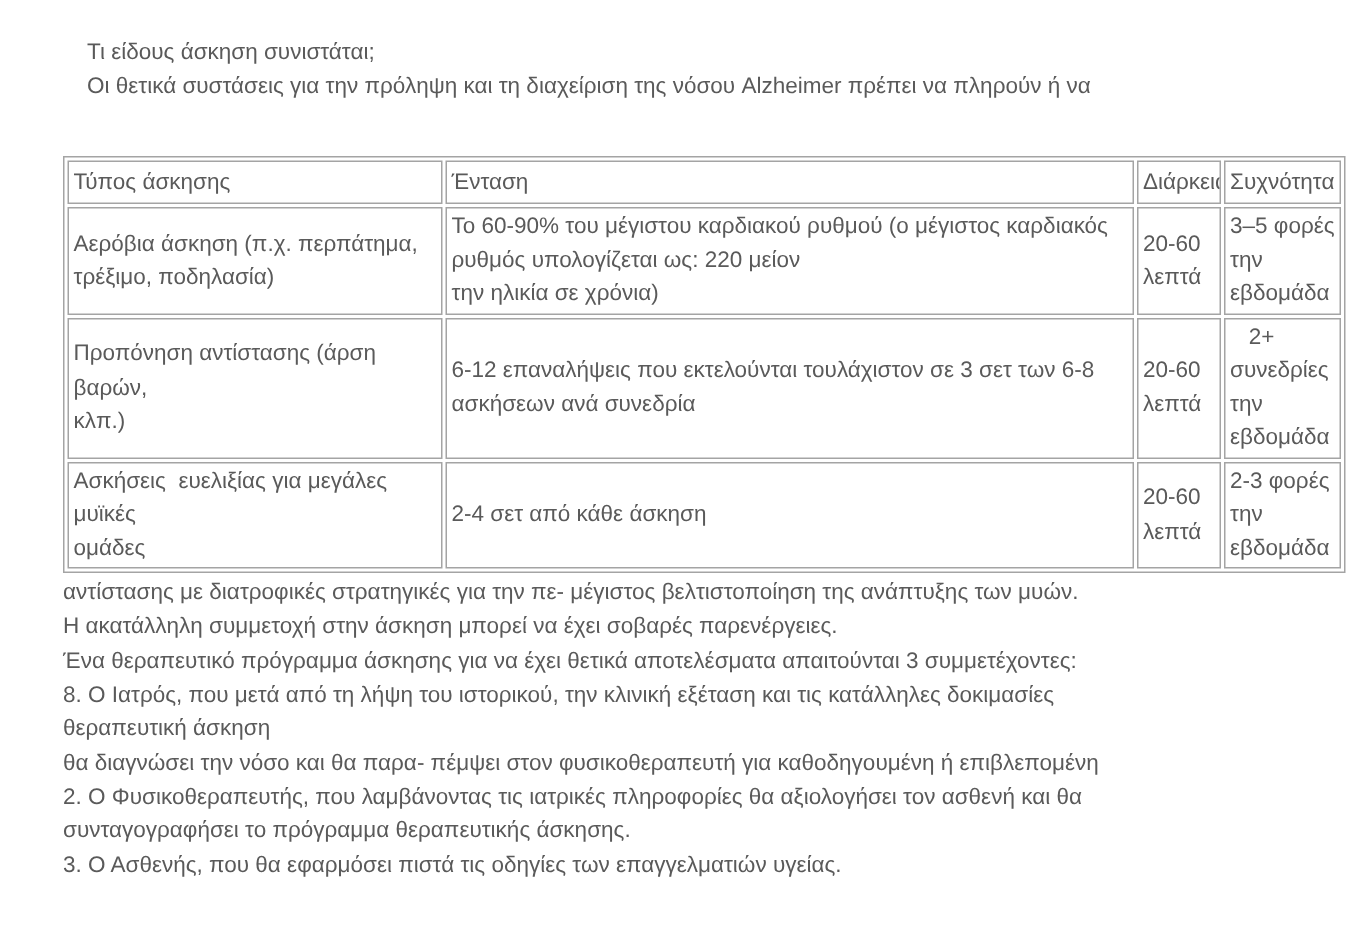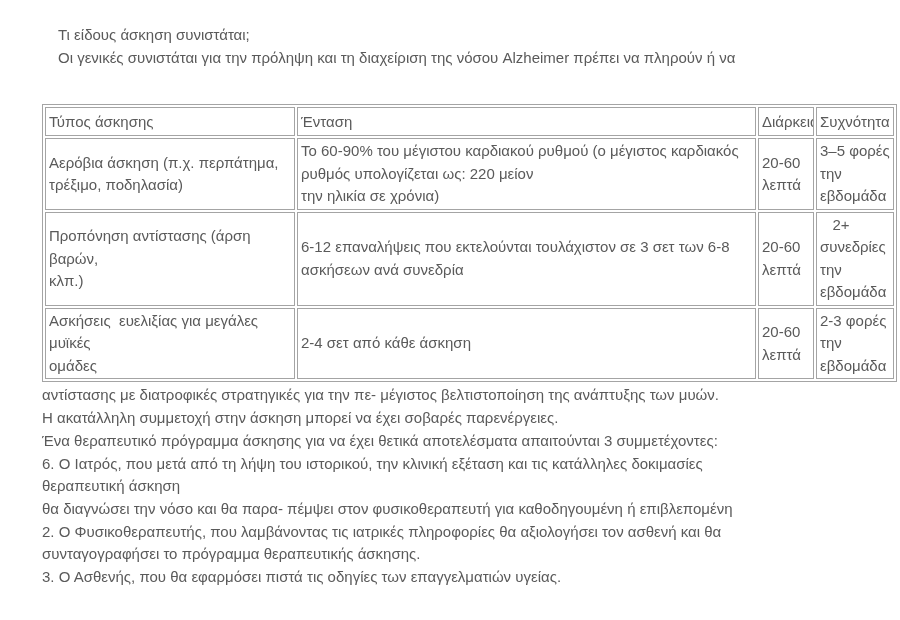--- a/index.html
+++ b/index.html
@@ -52,21 +52,21 @@
     margin-top: 2px;
   }
 </style>
 </head>
 <body>
 
 <div class="page">
 
   <div class="intro">
     <div class="line">Τι είδους άσκηση συνιστάται;</div>
-    <div class="line">Οι γενικές συνιστάται για την πρόληψη και τη διαχείριση της νόσου Alzheimer πρέπει να πληρούν ή να</div>
+    <div class="line">Οι θετικά συστάσεις για την πρόληψη και τη διαχείριση της νόσου Alzheimer πρέπει να πληρούν ή να</div>
   </div>
 
   <table class="rec-table">
     <colgroup>
       <col style="width:250px">
       <col style="width:459px">
       <col style="width:56px">
       <col style="width:78px">
     </colgroup>
     <thead>
@@ -112,21 +112,21 @@
 την
 εβδομάδα</td>
       </tr>
     </tbody>
   </table>
 
   <div class="body-text">
     <div class="line">αντίστασης με διατροφικές στρατηγικές για την πε- μέγιστος βελτιστοποίηση της ανάπτυξης των μυών.</div>
     <div class="line">Η ακατάλληλη συμμετοχή στην άσκηση μπορεί να έχει σοβαρές παρενέργειες.</div>
     <div class="line">Ένα θεραπευτικό πρόγραμμα άσκησης για να έχει θετικά αποτελέσματα απαιτούνται 3 συμμετέχοντες:</div>
-    <div class="line">6. Ο Ιατρός, που μετά από τη λήψη του ιστορικού, την κλινική εξέταση και τις κατάλληλες δοκιμασίες</div>
+    <div class="line">8. Ο Ιατρός, που μετά από τη λήψη του ιστορικού, την κλινική εξέταση και τις κατάλληλες δοκιμασίες</div>
     <div class="line">θεραπευτική άσκηση</div>
     <div class="line">θα διαγνώσει την νόσο και θα παρα- πέμψει στον φυσικοθεραπευτή για καθοδηγουμένη ή επιβλεπομένη</div>
     <div class="line">2. Ο Φυσικοθεραπευτής, που λαμβάνοντας τις ιατρικές πληροφορίες θα αξιολογήσει τον ασθενή και θα</div>
     <div class="line">συνταγογραφήσει το πρόγραμμα θεραπευτικής άσκησης.</div>
     <div class="line">3. Ο Ασθενής, που θα εφαρμόσει πιστά τις οδηγίες των επαγγελματιών υγείας.</div>
   </div>
 
 </div>
 
 </body></html>

